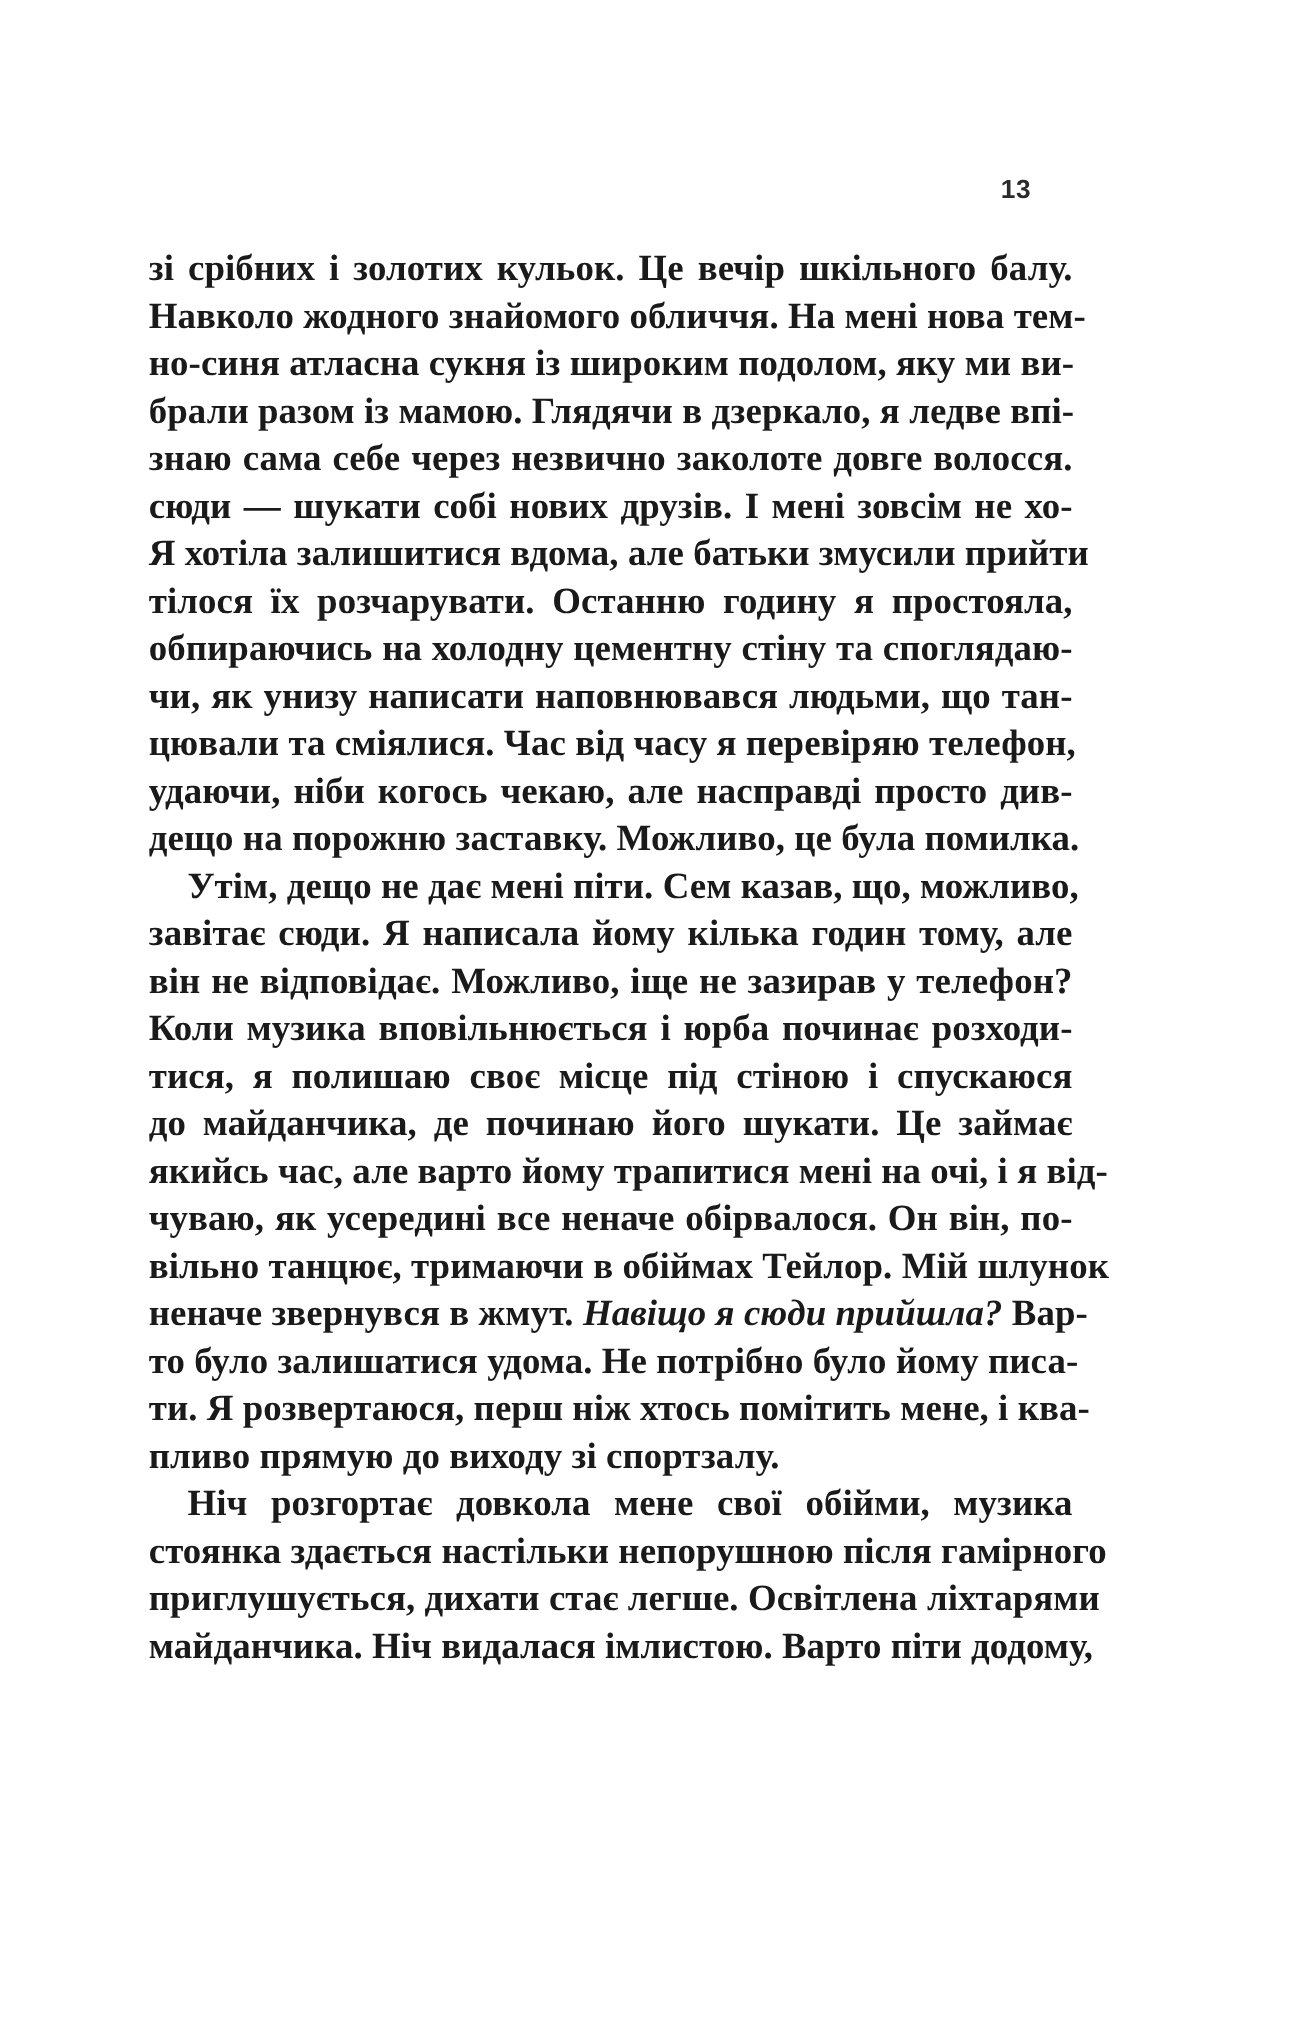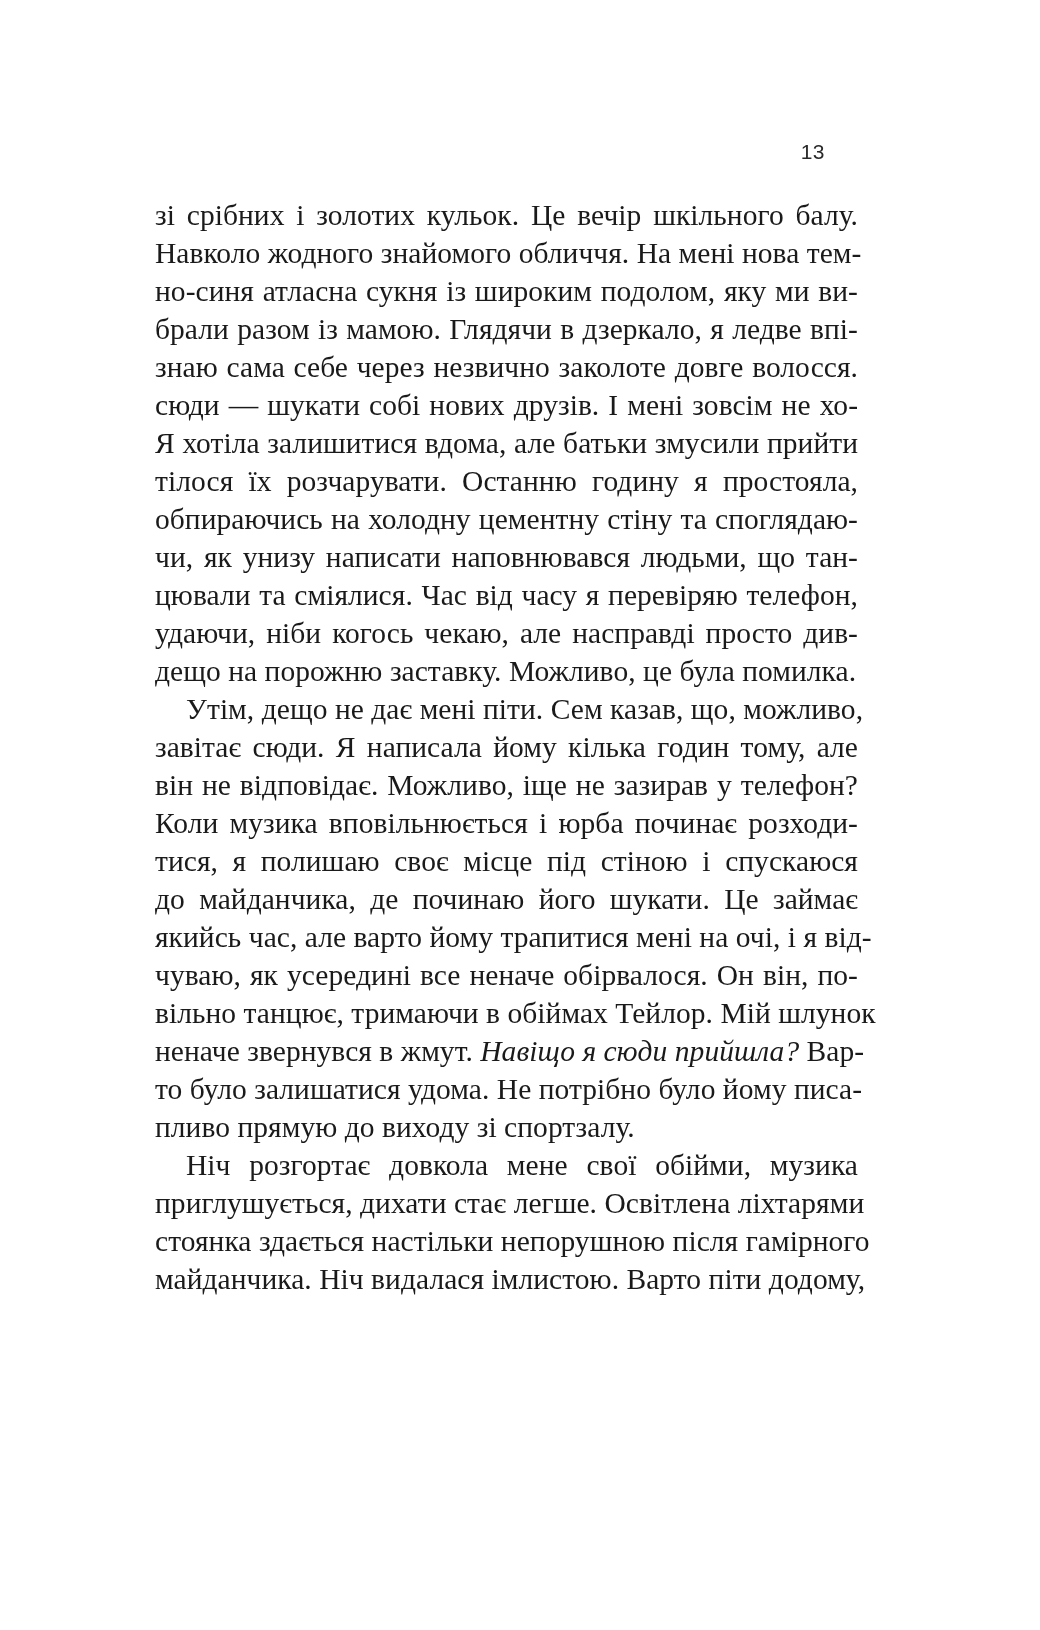--- a/index.html
+++ b/index.html
@@ -11,20 +11,21 @@
   body {
     font-family: "Liberation Serif", "DejaVu Serif", serif;
   }
   .page {
     position: relative;
     width: 1040px;
     height: 1630px;
     background: #ffffff;
     overflow: hidden;
     box-sizing: border-box;
+    font-weight: bold;
   }
   .folio {
     position: absolute;
     top: 140px;
     left: 0;
     width: 825px;
     text-align: right;
     font-family: "Liberation Sans", "DejaVu Sans", sans-serif;
     font-size: 21px;
     color: #2b2b2b;
@@ -42,21 +43,20 @@
     font-size: 29.5px;
     line-height: 38px;
     letter-spacing: 0.05px;
   }
   
   .line {
     display: block;
     white-space: pre;
     text-align: justify;
     text-align-last: justify;
-    margin-left: 36px;
   }
   
   .line.last {
     text-align-last: left;
   }
   
   .line.indent {
     text-indent: 31px;
   }
   .line em {
@@ -91,23 +91,24 @@
         <span class="line">завітає сюди. Я написала йому кілька годин тому, але</span>
         <span class="line">він не відповідає. Можливо, іще не зазирав у телефон?</span>
         <span class="line">Коли музика вповільнюється і юрба починає розходи-</span>
         <span class="line">тися, я полишаю своє місце під стіною і спускаюся</span>
         <span class="line">до майданчика, де починаю його шукати. Це займає</span>
         <span class="line">якийсь час, але варто йому трапитися мені на очі, і я від-</span>
         <span class="line">чуваю, як усередині все неначе обірвалося. Он він, по-</span>
         <span class="line">вільно танцює, тримаючи в обіймах Тейлор. Мій шлунок</span>
         <span class="line"><span>неначе звернувся в жмут. </span><em>Навіщо я сюди прийшла?</em><span> Вар-</span></span>
         <span class="line">то було залишатися удома. Не потрібно було йому писа-</span>
+        <span class="line">ти. Я розвертаюся, перш ніж хтось помітить мене, і ква-</span>
         <span class="line last">пливо прямую до виходу зі спортзалу.</span>
       </p>
       <p class="para">
         <span class="line indent">Ніч розгортає довкола мене свої обійми, музика</span>
+        <span class="line">стоянка здається настільки непорушною після гамірного</span>
         <span class="line">приглушується, дихати стає легше. Освітлена ліхтарями</span>
-        <span class="line">стоянка здається настільки непорушною після гамірного</span>
         <span class="line">майданчика. Ніч видалася імлистою. Варто піти додому,</span>
       </p>
     </div>
 
 </div>
 
 </body></html>

